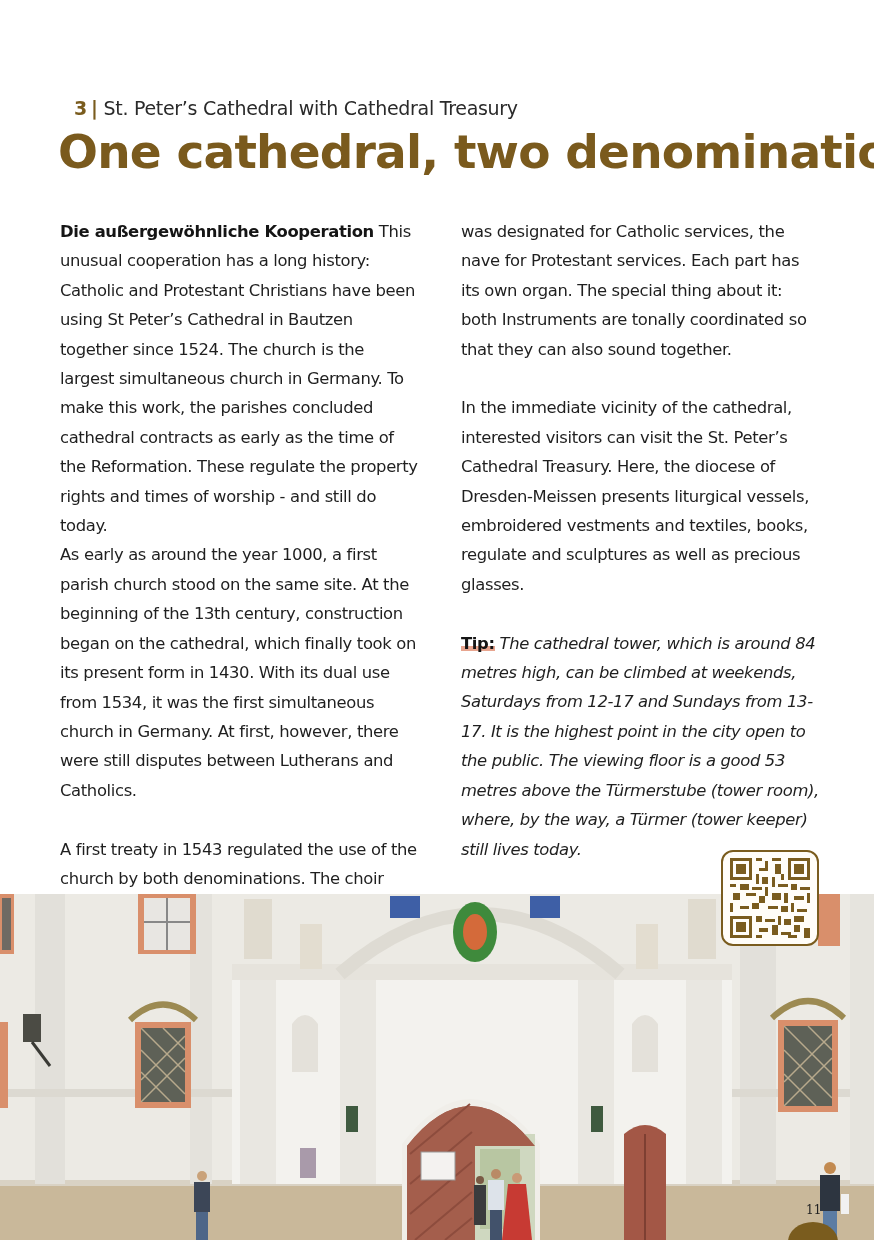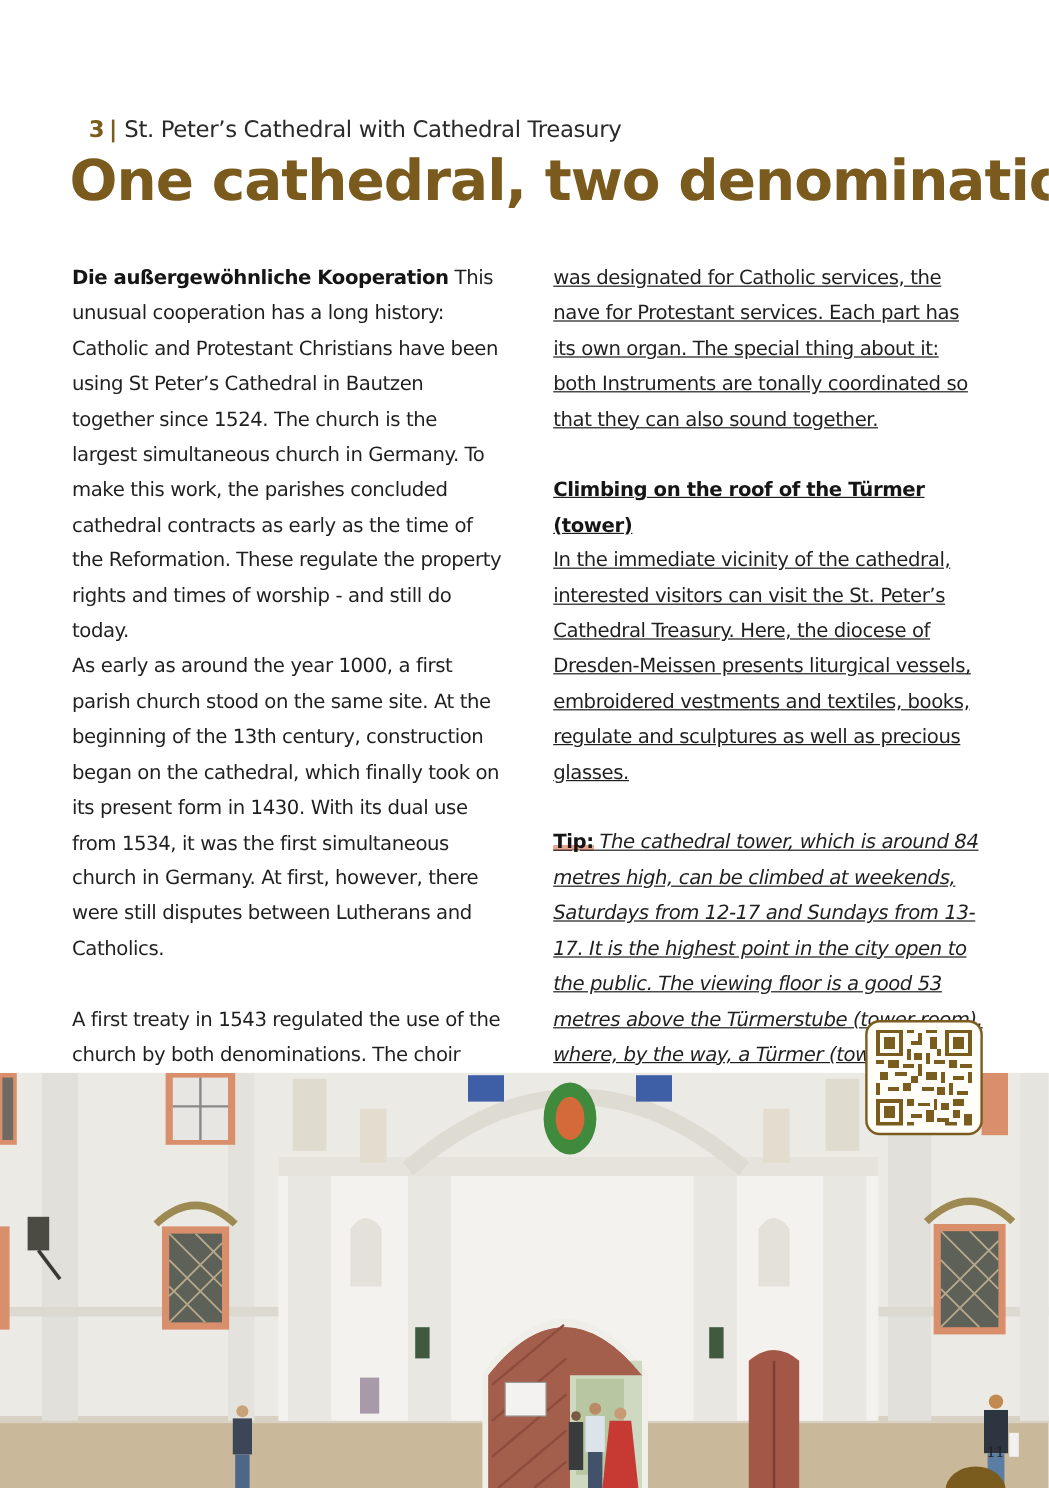--- a/index.html
+++ b/index.html
@@ -18,21 +18,21 @@
   .title {
     position: absolute; left: 58px; top: 124px;
     font-size: 47px; font-weight: bold; color: #7a5a1d; white-space: nowrap;
     letter-spacing: -0.8px;
   }
   .col {
     position: absolute; top: 217px; width: 360px;
     font-size: 16.4px; line-height: 29.4px; letter-spacing: -0.35px;
   }
   .col.left { left: 60px; }
-  .col.right { left: 461px; text-decoration: underline; }
+  .col.right { left: 461px; }
   .col p { margin: 0; }
   .gap { height: 29.4px; }
   .bold { font-weight: bold; color: #151515; }
   .italic { font-style: italic; }
   .tip-label {
     font-weight: bold; color: #151515;
     background: linear-gradient(to bottom, transparent 62%, #e8a58f 62%, #e8a58f 92%, transparent 92%);
   }
   
   .photo {
@@ -41,21 +41,20 @@
   }
   .photo svg { display: block; }
   .qr {
     position: absolute; left: 721px; top: 850px; width: 98px; height: 96px;
     background: #fffdf8; border: 2px solid #7a5c1e; border-radius: 12px; box-sizing: border-box;
     display: flex; align-items: center; justify-content: center;
   }
   .page-num {
     position: absolute; left: 806px; top: 1203px; font-size: 12px; color: #222;
     font-family: "DejaVu Serif", serif;
-    margin-left: 16px;
   }
   .corner {
     position: absolute; left: 788px; top: 1222px; width: 50px; height: 40px;
     background: #7a5c1e; border-radius: 50% 50% 0 0;
   }
 </style>
 </head>
 <body>
 
 <div class="header-line">
@@ -67,21 +66,20 @@
 <div class="col left">
   <p><span class="bold">Die außergewöhnliche Kooperation</span><span> This unusual cooperation has a long history: Catholic and Protestant Christians have been using St Peter’s Cathedral in Bautzen together since 1524. The church is the largest simultaneous church in Germany. To make this work, the parishes concluded cathedral contracts as early as the time of the Reformation. These regulate the property rights and times of worship - and still do today.</span></p>
   <p>As early as around the year 1000, a first parish church stood on the same site. At the beginning of the 13th century, construction began on the cathedral, which finally took on its present form in 1430. With its dual use from 1534, it was the first simultaneous church in Germany. At first, however, there were still disputes between Lutherans and Catholics.</p>
   <div class="gap"></div>
   <p>A first treaty in 1543 regulated the use of the church by both denominations. The choir</p>
 </div>
 
 <div class="col right">
   <p>was designated for Catholic services, the nave for Protestant services. Each part has its own organ. The special thing about it: both Instruments are tonally coordinated so that they can also sound together.</p>
   <div class="gap"></div>
-  <p class="bold">Climbing on the roof of the Türmer (tower)</p>
   <p>In the immediate vicinity of the cathedral, interested visitors can visit the St. Peter’s Cathedral Treasury. Here, the diocese of Dresden-Meissen presents liturgical vessels, embroidered vestments and textiles, books, regulate and sculptures as well as precious glasses.</p>
   <div class="gap"></div>
   <p><span class="tip-label">Tip:</span><span class="italic"> The cathedral tower, which is around 84 metres high, can be climbed at weekends, Saturdays from 12-17 and Sundays from 13-17. It is the highest point in the city open to the public. The viewing floor is a good 53 metres above the Türmerstube (tower room), where, by the way, a Türmer (tower keeper) still lives today.</span></p>
 </div>
 
 <div class="photo">
   <svg width="874" height="346" viewBox="0 0 874 346">
 
     <rect x="0" y="0" width="874" height="346" fill="#eceae4"></rect>
     <rect x="0" y="290" width="874" height="56" fill="#c9b89a"></rect>

